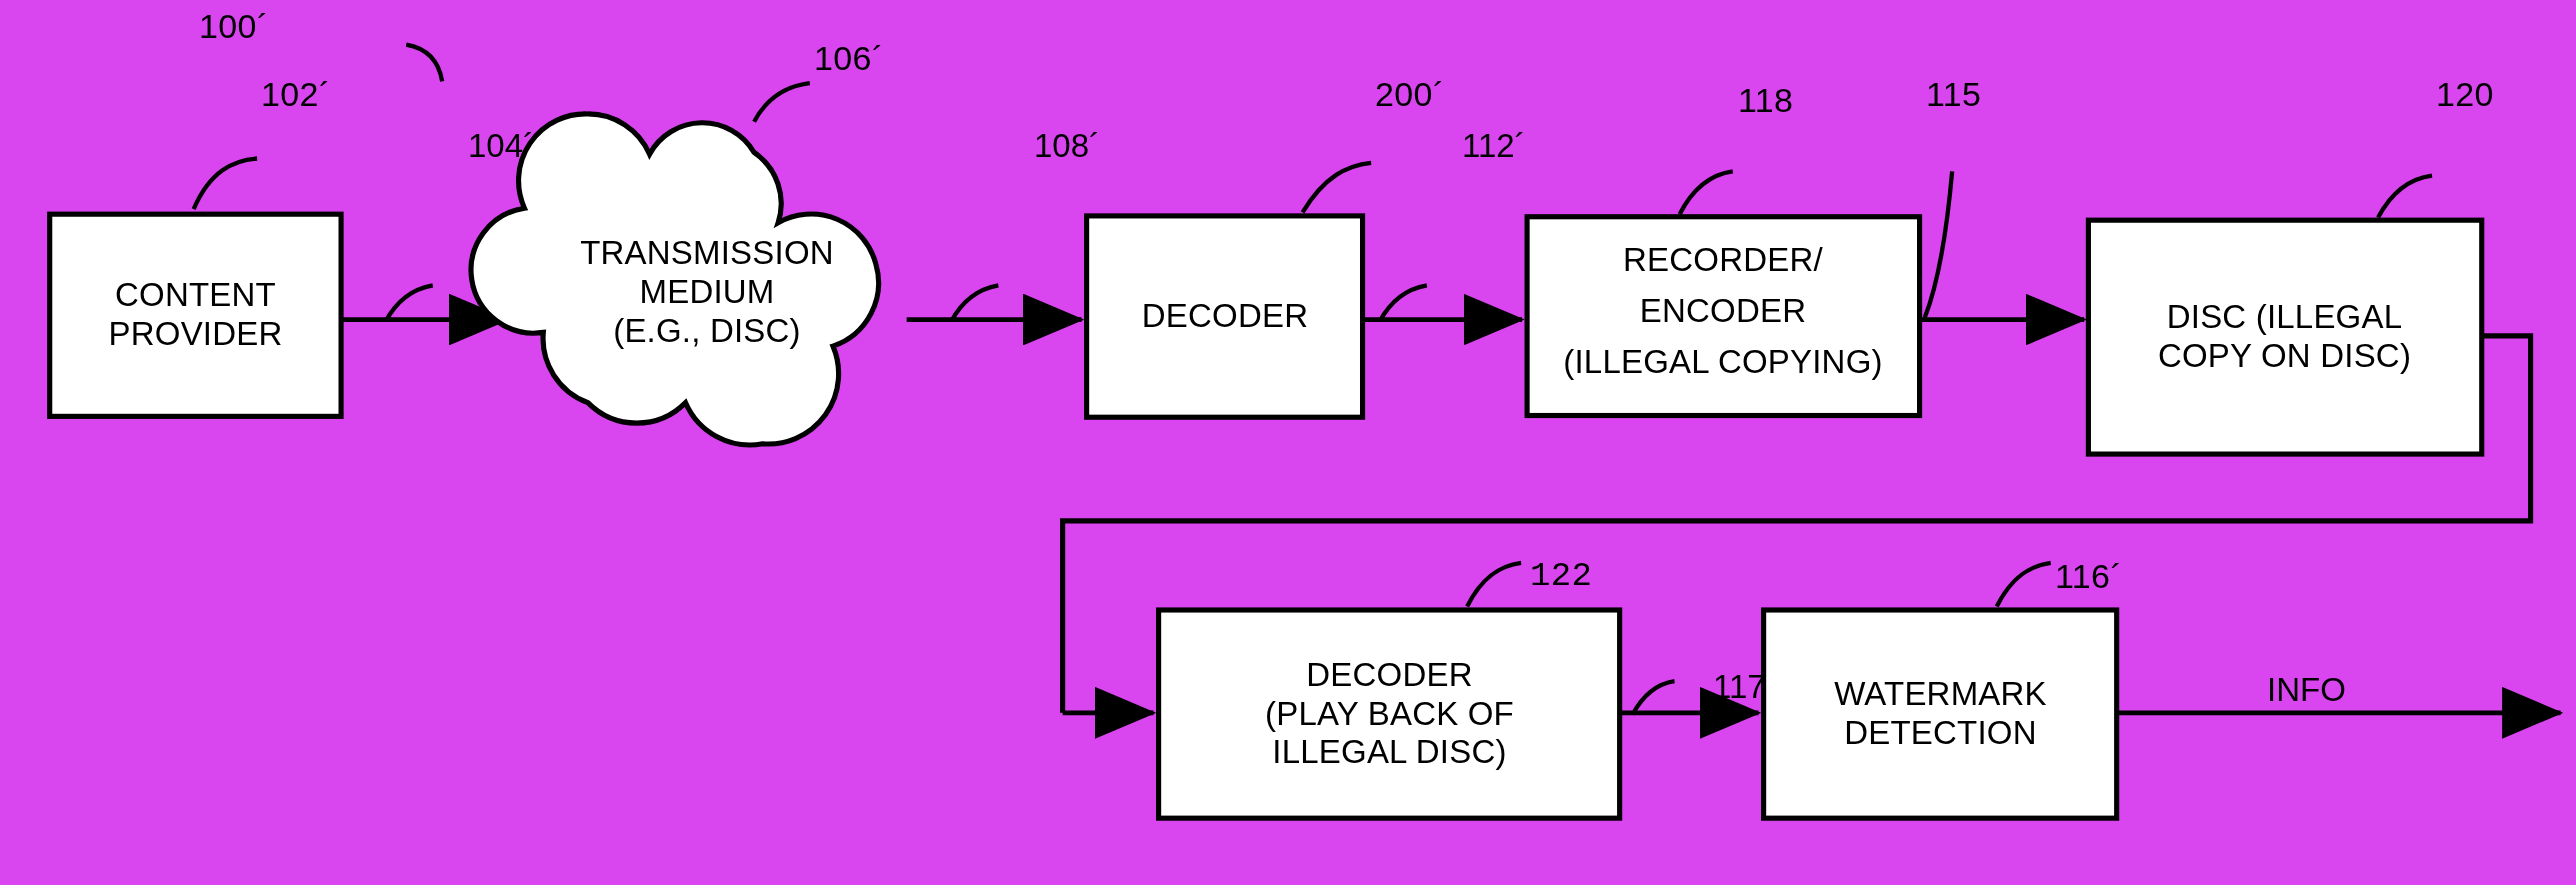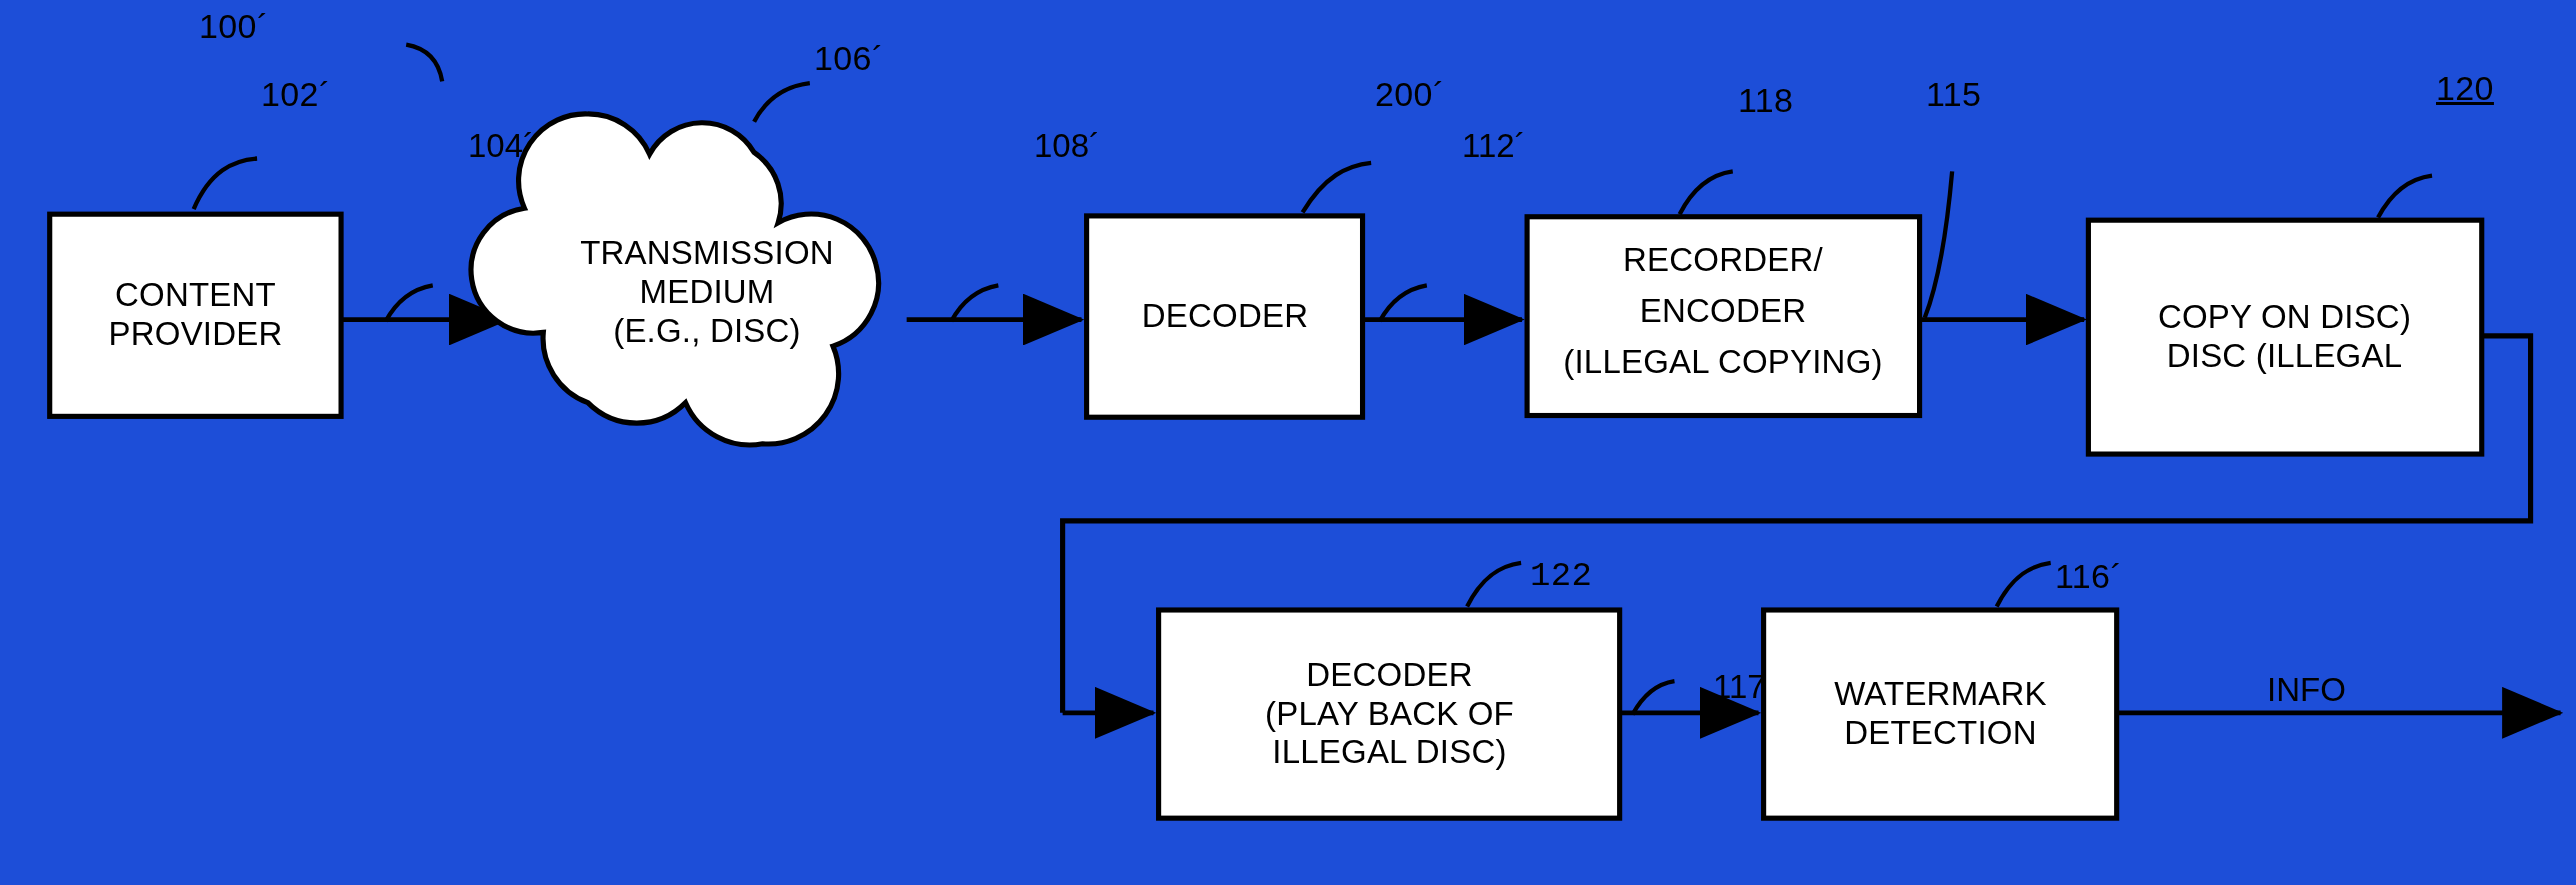--- a/index.html
+++ b/index.html
@@ -3,21 +3,21 @@
 <meta charset="utf-8">
 <title>Patent Figure</title>
 <style>
   html,body{margin:0;padding:0;background:#ffffff;}
   body{
     width:2576px;height:885px;
     font-family:"Liberation Sans", sans-serif;
     color:#000000;
     overflow:hidden;
   }
-  #figure{position:relative;width:2576px;height:885px;background:#1d4ed8;}
+  #figure{position:relative;width:2576px;height:885px;background:#d946ef;}
   svg.layer{position:absolute;left:0;top:0;width:2576px;height:885px;}
 
   .box-label{
     position:absolute;
     display:flex;
     flex-direction:column;
     align-items:center;
     justify-content:center;
     text-align:center;
     font-size:33px;
@@ -155,25 +155,25 @@
   <div class="ref" style="left:1738px;top:81px;">118</div>
 
   <div class="box-label" style="left:1527px;top:212px;width:392px;height:199px;gap:12px;">
     <span>RECORDER/</span>
     <span>ENCODER</span>
     <span>(ILLEGAL COPYING)</span>
   </div>
 
   <div class="ref" style="left:1926px;top:75px;">115</div>
 
-  <div class="ref" style="left:2436px;top:69px;text-decoration:underline;">120</div>
+  <div class="ref" style="left:2436px;top:75px;">120</div>
 
   <div class="box-label" style="left:2088px;top:220px;width:393px;height:234px;">
+    <span>DISC (ILLEGAL</span>
     <span>COPY ON DISC)</span>
-    <span>DISC (ILLEGAL</span>
   </div>
 
   <div class="ref" style="left: 1530px; top: 557px; font-family: Liberation Mono, monospace;">122</div>
 
   <div class="box-label" style="left:1159px;top:610px;width:461px;height:208px;">
     <span>DECODER</span>
     <span>(PLAY BACK OF</span>
     <span>ILLEGAL DISC)</span>
   </div>
 

